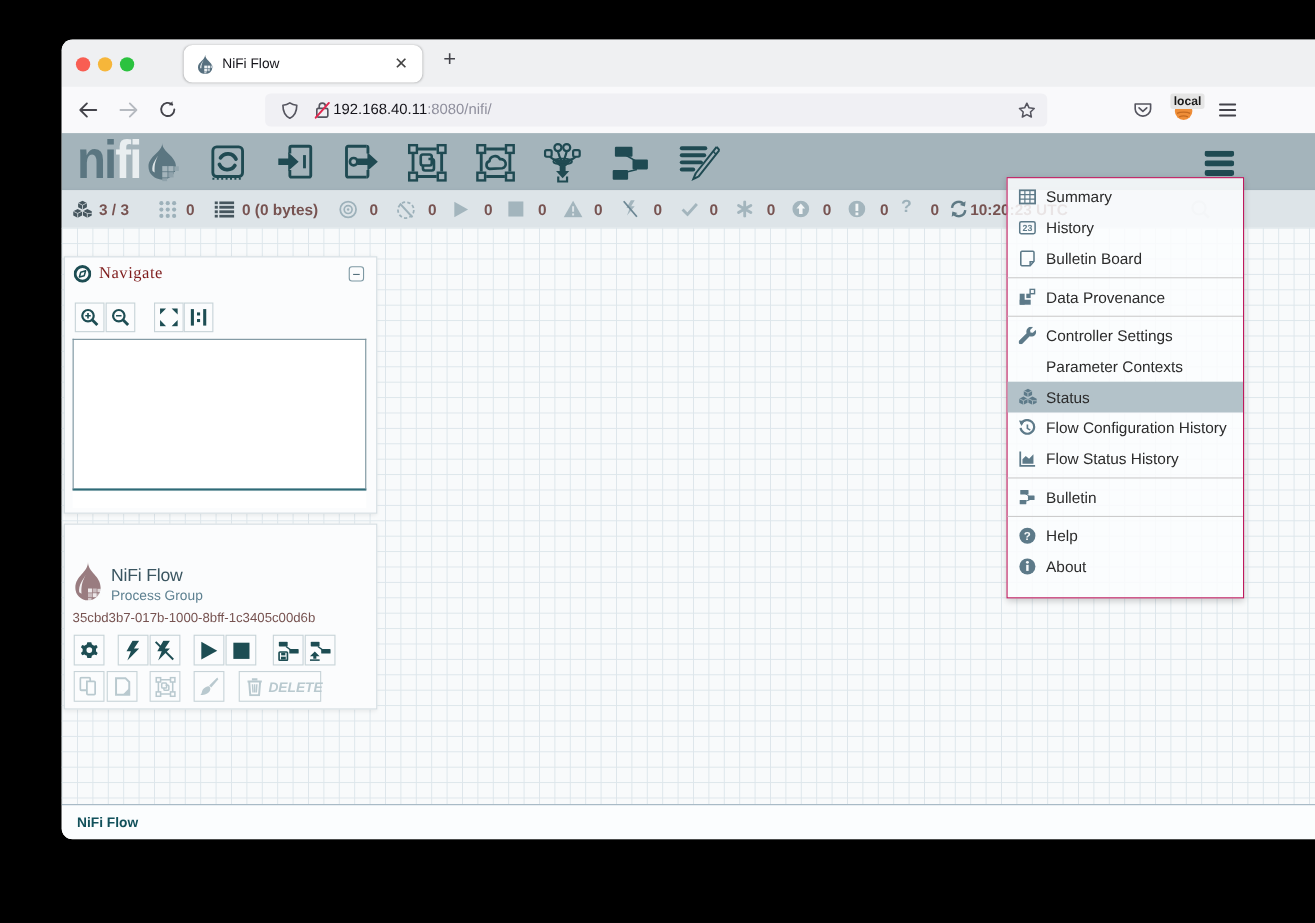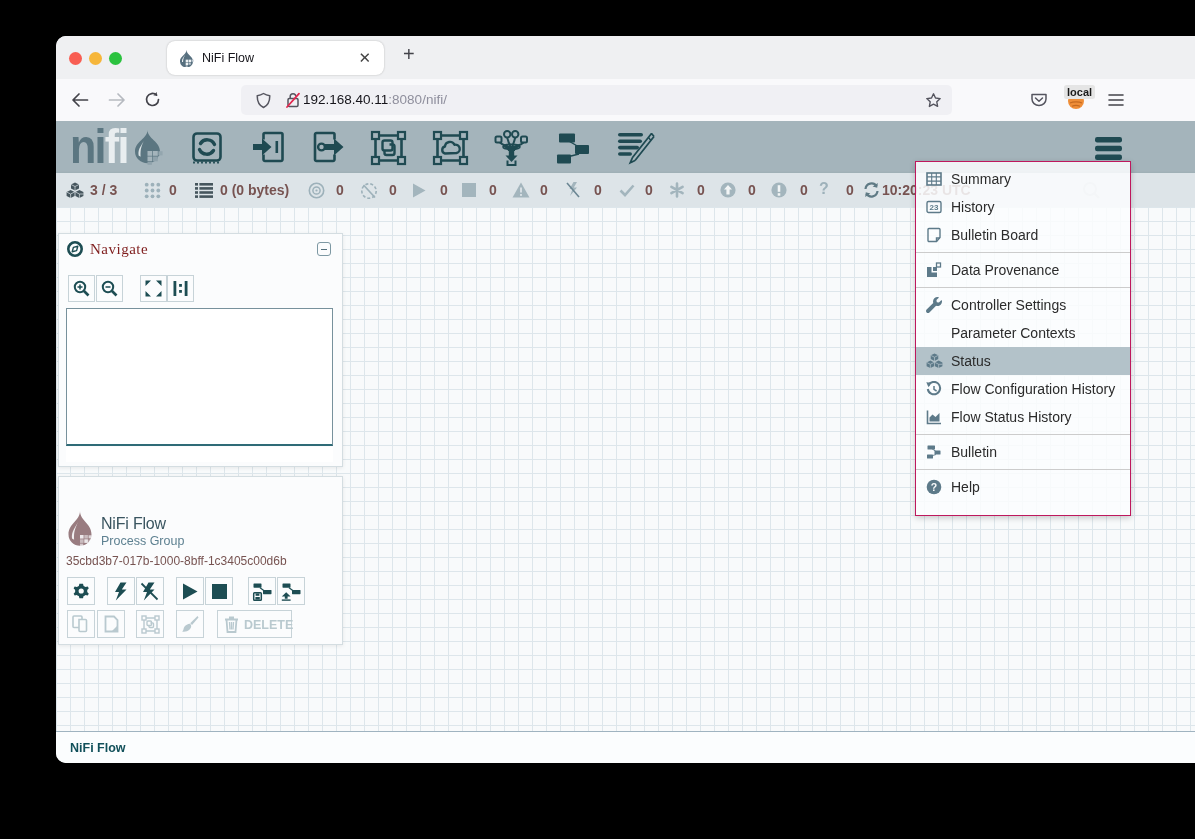--- a/index.html
+++ b/index.html
@@ -45,21 +45,21 @@
   .collapse:before { content:""; position:absolute; left:3px; top:5.5px; width:6px; height:1.5px;
     background:#54707c; }
   .navbtn { position:absolute; width:27px; height:27px; border:1px solid #c7d3d8; background:#fbfcfd; }
   #birdseye { position:absolute; left:7px; top:74px; width:267px; height:138px; background:#fff;
     border:1px solid #77919c; border-bottom:2.5px solid #2f6b77; }
   #bstrip { position:absolute; left:7px; top:213px; width:267px; height:15px; background:#fff; }
   
   #opname { position:absolute; left:42px; top:38px; font-size:16px; letter-spacing:-0.2px; color:#3a5560; }
   #optype { position:absolute; left:42px; top:57px; font-size:12.5px; color:#5e8191; }
   #opid { position:absolute; left:7px; top:77px; font-size:12px; color:#775351; }
-  .obtn { position:absolute; width:28px; height:28px; border:1px solid #c7d3d8; }
+  .obtn { position:absolute; width:28px; height:28px; border:1px solid #c7d3d8;font-style:italic; }
   
   #crumb { position:absolute; left:0; top:695px; width:100%; height:32px; background:#fbfdfe;
     border-top:1px solid #9fb3c0; }
   #crumb span { position:absolute; left:14px; top:9px; font-size:12.5px; font-weight:bold; color:#11505a; }
   
   #menu { position:absolute; left:859px; top:125px; width:216px; background:rgba(252,253,254,0.86);
     border:1px solid #be185d; box-shadow:0 2px 6px rgba(0,0,0,.2); padding:3px 0 14px 0; }
   .mi { position:relative; height:28px; font-size:14px; color:#2b2b2b; }
   .mi .mt { position:absolute; left:35px; top:6px; }
   .mi .ic { position:absolute; left:10px; top:6px; width:16px; height:16px; }
@@ -589,14 +589,22 @@
       <span class="mt">Bulletin</span>
       </div>
     <div class="mdiv"></div>
     <div class="mi">
       <svg class="ic" viewBox="0 0 16 16">
           <circle cx="8" cy="8" r="7.3" fill="#5d7a89"></circle>
           <text x="8" y="11.6" font-size="10.5" font-weight="bold" fill="#f7f9fa" text-anchor="middle" font-family="Liberation Sans">?</text>
         </svg>
       <span class="mt">Help</span>
       </div>
+    <div class="mi">
+      <svg class="ic" viewBox="0 0 16 16">
+          <circle cx="8" cy="8" r="7.3" fill="#5d7a89"></circle>
+          <rect x="6.9" y="6.5" width="2.2" height="5.5" fill="#f7f9fa"></rect>
+          <circle cx="8" cy="4.2" r="1.3" fill="#f7f9fa"></circle>
+        </svg>
+      <span class="mt">About</span>
+      </div>
   </div>
 </div>
 
 </body></html>

